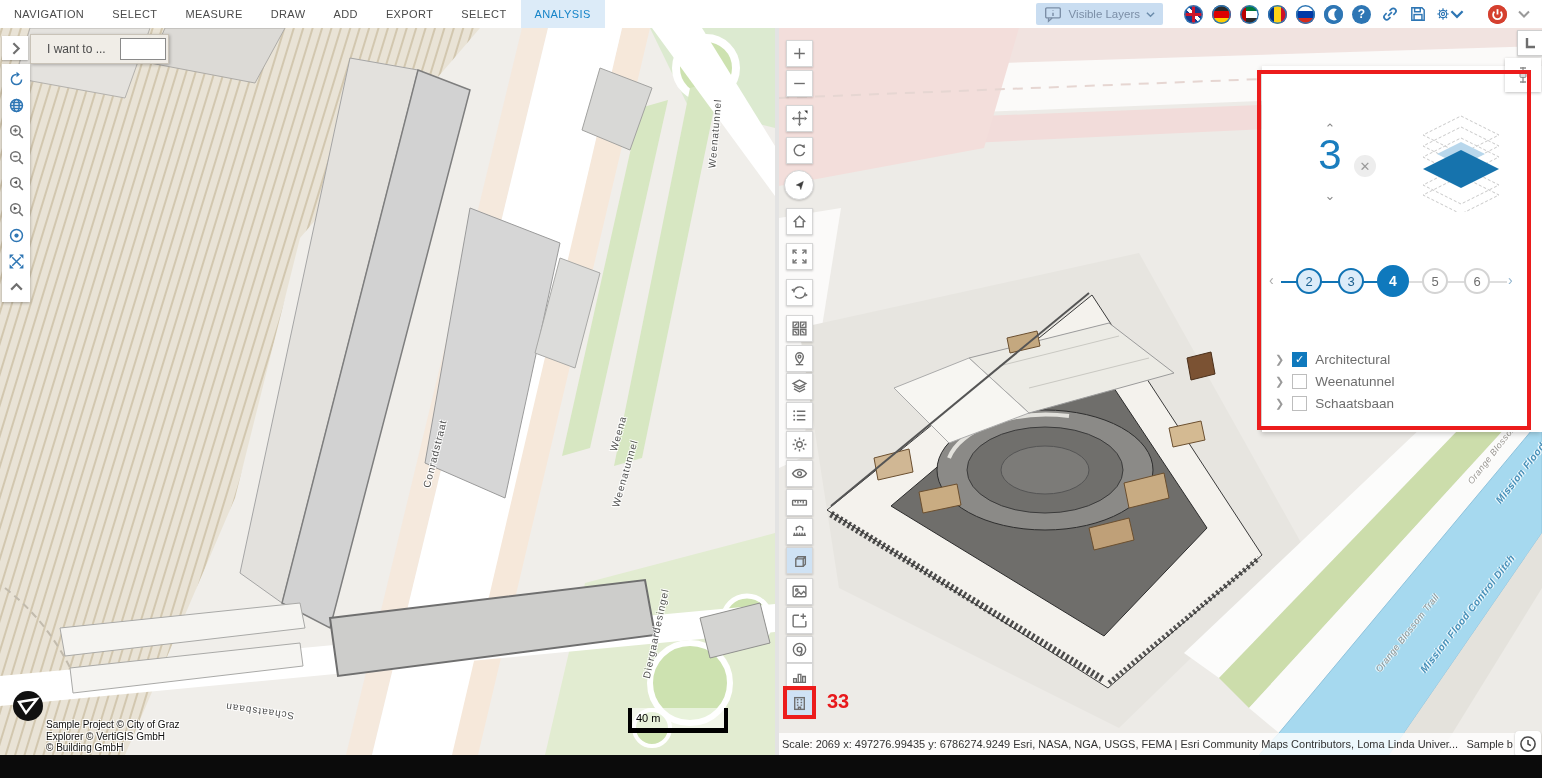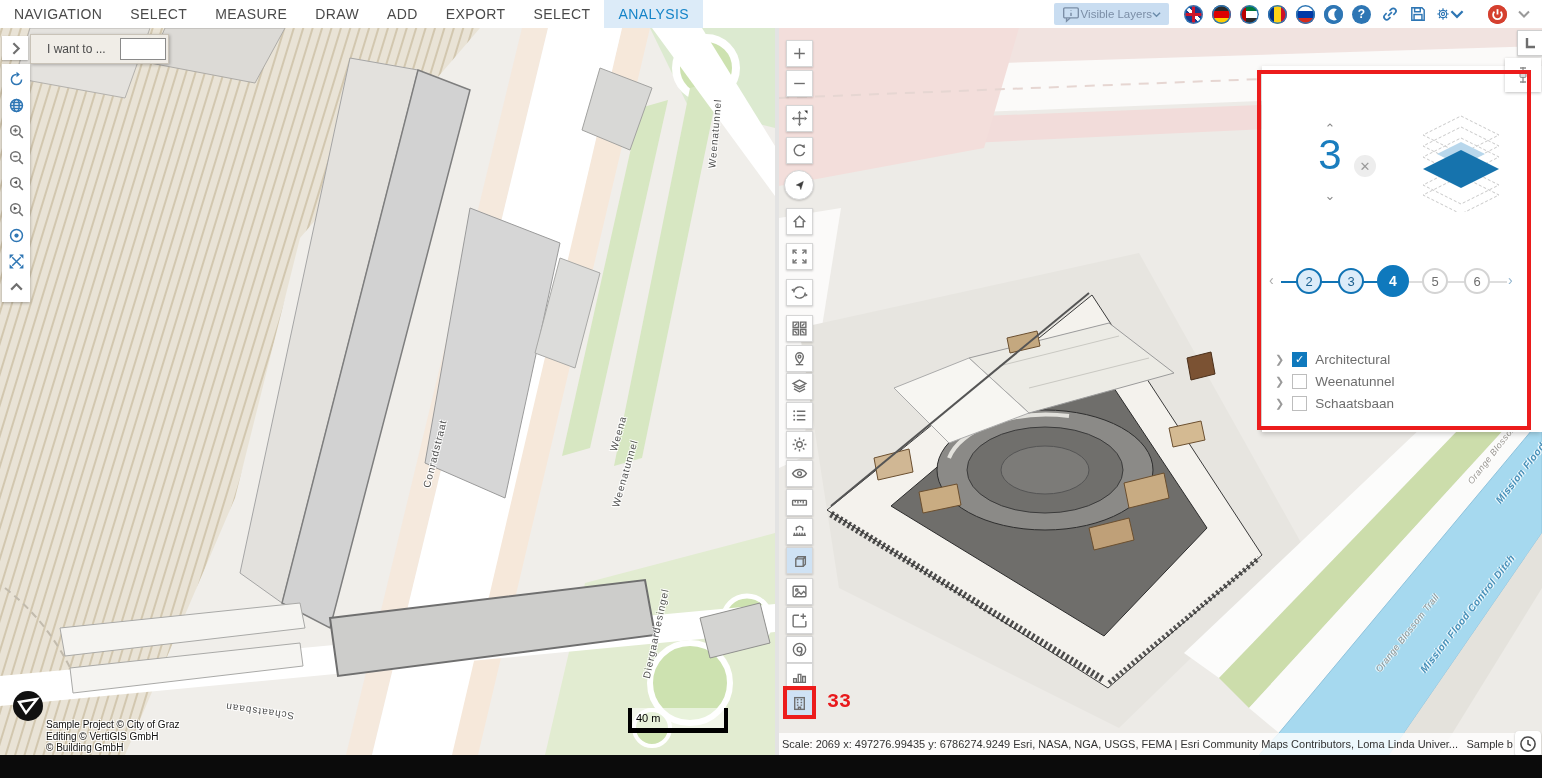--- a/index.html
+++ b/index.html
@@ -1,23 +1,23 @@
 <!DOCTYPE html>
 <html><head>
 <meta charset="utf-8">
 <style>
   html,body{margin:0;padding:0;background:#222;}
   #app{position:relative;width:1542px;height:778px;background:#fff;overflow:hidden;
        font-family:"Liberation Sans","DejaVu Sans",sans-serif;}
   
   #menubar{position:absolute;left:0;top:0;width:100%;height:28px;background:#fff;display:flex;align-items:stretch;z-index:40;}
-  .menu-item{display:flex;align-items:center;padding:0 14px;font-size:14px;letter-spacing:.4px;color:#4a4a4a;cursor:pointer;}
+  .menu-item{display:flex;align-items:center;padding:0 14px;font-size:11px;letter-spacing:.4px;color:#4a4a4a;cursor:pointer;}
   .menu-item.active{background:#dcebf8;color:#1584c8;}
   #topbar-right{position:absolute;right:10px;top:0;height:28px;display:flex;align-items:center;gap:9px;z-index:41;}
-  #visible-layers{height:22px;background:#c9ddf1;border-radius:2px;display:flex;align-items:center;padding:0 8px;margin-right:6px;}
+  #visible-layers{height:22px;background:#c9ddf1;border-radius:2px;display:flex;align-items:center;gap:6px;padding:0 8px;margin-right:12px;}
   #visible-layers span{font-size:11.5px;color:#7b8ea6;}
   .flag{width:19px;height:19px;border-radius:50%;box-shadow:inset 0 0 0 1.5px #2e76b4;}
   .flag-uk{background:linear-gradient(to bottom,transparent 41%,#cf142b 41%,#cf142b 59%,transparent 59%),linear-gradient(to right,transparent 41%,#cf142b 41%,#cf142b 59%,transparent 59%),linear-gradient(45deg,#1a3a8c 44%,#fff 44%,#fff 56%,#1a3a8c 56%),linear-gradient(-45deg,#1a3a8c 44%,#fff 44%,#fff 56%,#1a3a8c 56%);background-color:#1a3a8c;}
   .flag-de{background:linear-gradient(#2b2b2b 34%,#d00 34%,#d00 67%,#ffce00 67%);}
   .flag-ae{background:linear-gradient(to right,#b00 0,#b00 30%,transparent 30%),linear-gradient(#007a3d 34%,#fff 34%,#fff 67%,#2b2b2b 67%);}
   .flag-ro{background:linear-gradient(to right,#002b7f 34%,#fcd116 34%,#fcd116 67%,#ce1126 67%);}
   .flag-ru{background:linear-gradient(#fff 34%,#0039a6 34%,#0039a6 67%,#d52b1e 67%);}
   .round-blue{width:19px;height:19px;border-radius:50%;background:#2e76b4;display:flex;align-items:center;justify-content:center;color:#fff;font-size:12px;font-weight:bold;}
   .tb-ic{width:19px;height:19px;display:flex;align-items:center;justify-content:center;}
   .tb-ic svg{width:18px;height:18px;}
@@ -50,21 +50,21 @@
   .vt.round{border-radius:50%;width:30px;height:30px;left:5px;}
   
   #be-select{position:absolute;left:484px;top:16px;width:248px;height:18px;background:#fff;border:1px solid #4d4d4d;font-size:12px;color:#222;display:flex;align-items:center;padding:0 5px;z-index:20;}
   #be-select .dots{margin-left:auto;color:#555;font-size:10px;letter-spacing:2px;}
   #btn-L{position:absolute;left:738px;top:2px;width:24px;height:24px;background:#fff;border:1px solid #cfcfcf;box-shadow:0 1px 2px rgba(0,0,0,.2);display:flex;align-items:center;justify-content:center;z-index:20;}
   #btn-slider{position:absolute;left:726px;top:30px;width:36px;height:34px;background:#fff;box-shadow:0 1px 3px rgba(0,0,0,.25);display:flex;align-items:center;justify-content:center;z-index:20;}
   #be-panel{position:absolute;left:483px;top:38px;width:280px;height:366px;background:#fff;box-shadow:-1px 2px 5px rgba(0,0,0,.2);z-index:18;}
   .red-rect{position:absolute;border:4px solid #ec1c1c;box-sizing:border-box;z-index:30;pointer-events:none;}
   #red1{left:478px;top:42px;width:274px;height:360px;}
   #red2{left:4px;top:658px;width:33px;height:33px;}
-  #badge33{position:absolute;left:48px;top:662px;color:#e8191c;font-size:20px;font-weight:bold;z-index:30;font-family:Liberation Mono, monospace;}
+  #badge33{position:absolute;left:48px;top:662px;color:#e8191c;font-size:20px;font-weight:bold;z-index:30;}
   .sect-label{position:absolute;font-size:13px;color:#6e6e6e;}
   #lvl-chevup,#lvl-chevdn{position:absolute;left:538px;width:26px;text-align:center;color:#8b8b8b;font-size:13px;cursor:pointer;z-index:21;}
   #lvl-num{position:absolute;left:526px;top:103px;width:50px;text-align:center;font-size:42px;font-weight:300;color:#1a7dbe;z-index:21;}
   #lvl-clear{position:absolute;left:575px;top:127px;width:22px;height:22px;border-radius:50%;background:#ededed;color:#9a9a9a;font-size:13px;display:flex;align-items:center;justify-content:center;cursor:pointer;z-index:21;}
   #lvl-layers{position:absolute;left:636px;top:86px;z-index:21;}
   
   #phase-row{position:absolute;left:490px;top:236px;width:250px;height:36px;z-index:21;}
   .ph-line{position:absolute;top:17px;height:2px;background:#ddd;}
   .ph-line.blue{background:#1073b4;}
   .ph-circle{position:absolute;top:4px;width:26px;height:26px;border-radius:50%;border:2px solid #d4d4d4;background:#fff;color:#6e6e6e;font-size:13px;display:flex;align-items:center;justify-content:center;box-sizing:border-box;cursor:pointer;}
@@ -285,21 +285,21 @@
         </div>
     </div>
 
     
     <svg id="vlogo" viewBox="0 0 32 32">
       <circle cx="16" cy="16" r="15" fill="#111"></circle>
       <path d="M7 12l18-3-11 14z" fill="none" stroke="#fff" stroke-width="2.4"></path>
     </svg>
     <div id="attribution">
       <div>Sample Project © City of Graz</div>
-      <div>Editing © VertiGIS GmbH</div>
+      <div>Explorer © VertiGIS GmbH</div>
       <div>© Building GmbH</div>
     </div>
     <div id="scalebar"><span>40 m</span></div>
   </div>
 
   <div id="sep"></div>
 
   <div id="view3d">
     <svg width="763" height="727" viewBox="0 0 763 727">
       <rect width="763" height="727" fill="#edebe7"></rect>

